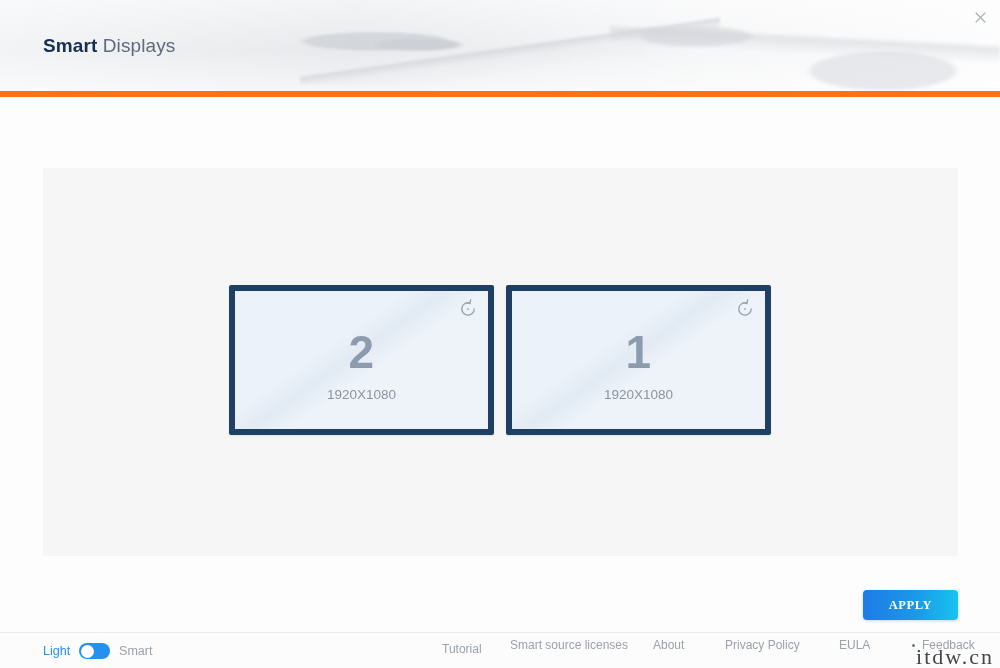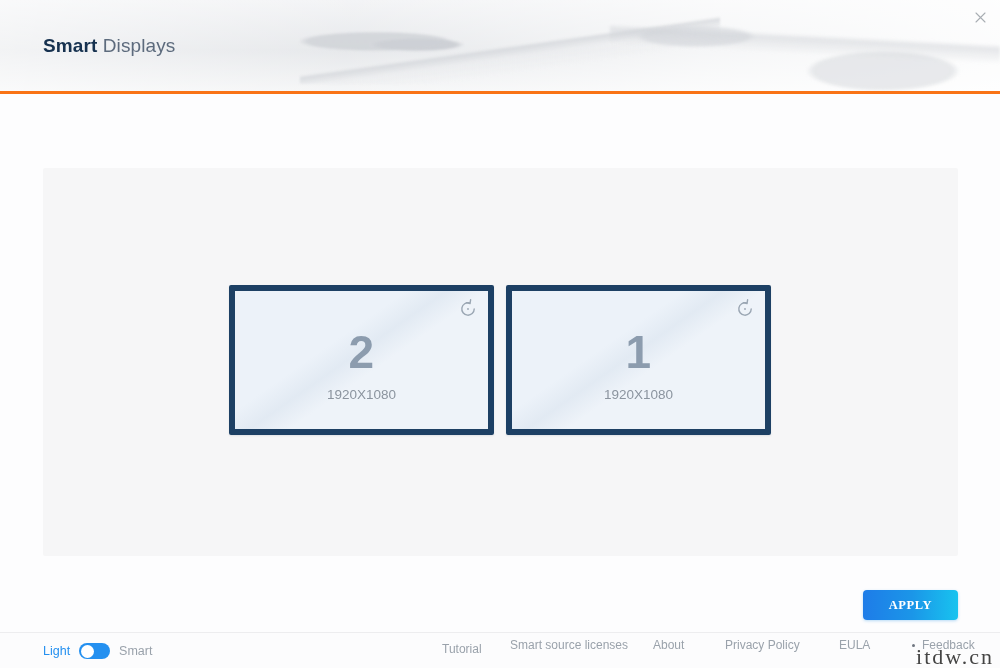--- a/index.html
+++ b/index.html
@@ -22,21 +22,21 @@
   }
 
   
   .header {
     position: absolute;
     left: 0; top: 0;
     width: 1000px;
     height: 91px;
     background: #eceef0;
     overflow: hidden;
-    border-bottom: 3px solid #f97316;
+    border-bottom: 6px solid #f97316;
   }
   .header-bg {
     position: absolute;
     inset: 0;
     background:
       linear-gradient(100deg, rgba(255,255,255,0.55) 0%, rgba(255,255,255,0.1) 35%, rgba(255,255,255,0.65) 70%, rgba(255,255,255,0.9) 100%),
       linear-gradient(180deg, #f2f3f5 0%, #e4e6e9 55%, #f4f5f6 100%);
     opacity: 1;
   }
   .header-bg::before {

